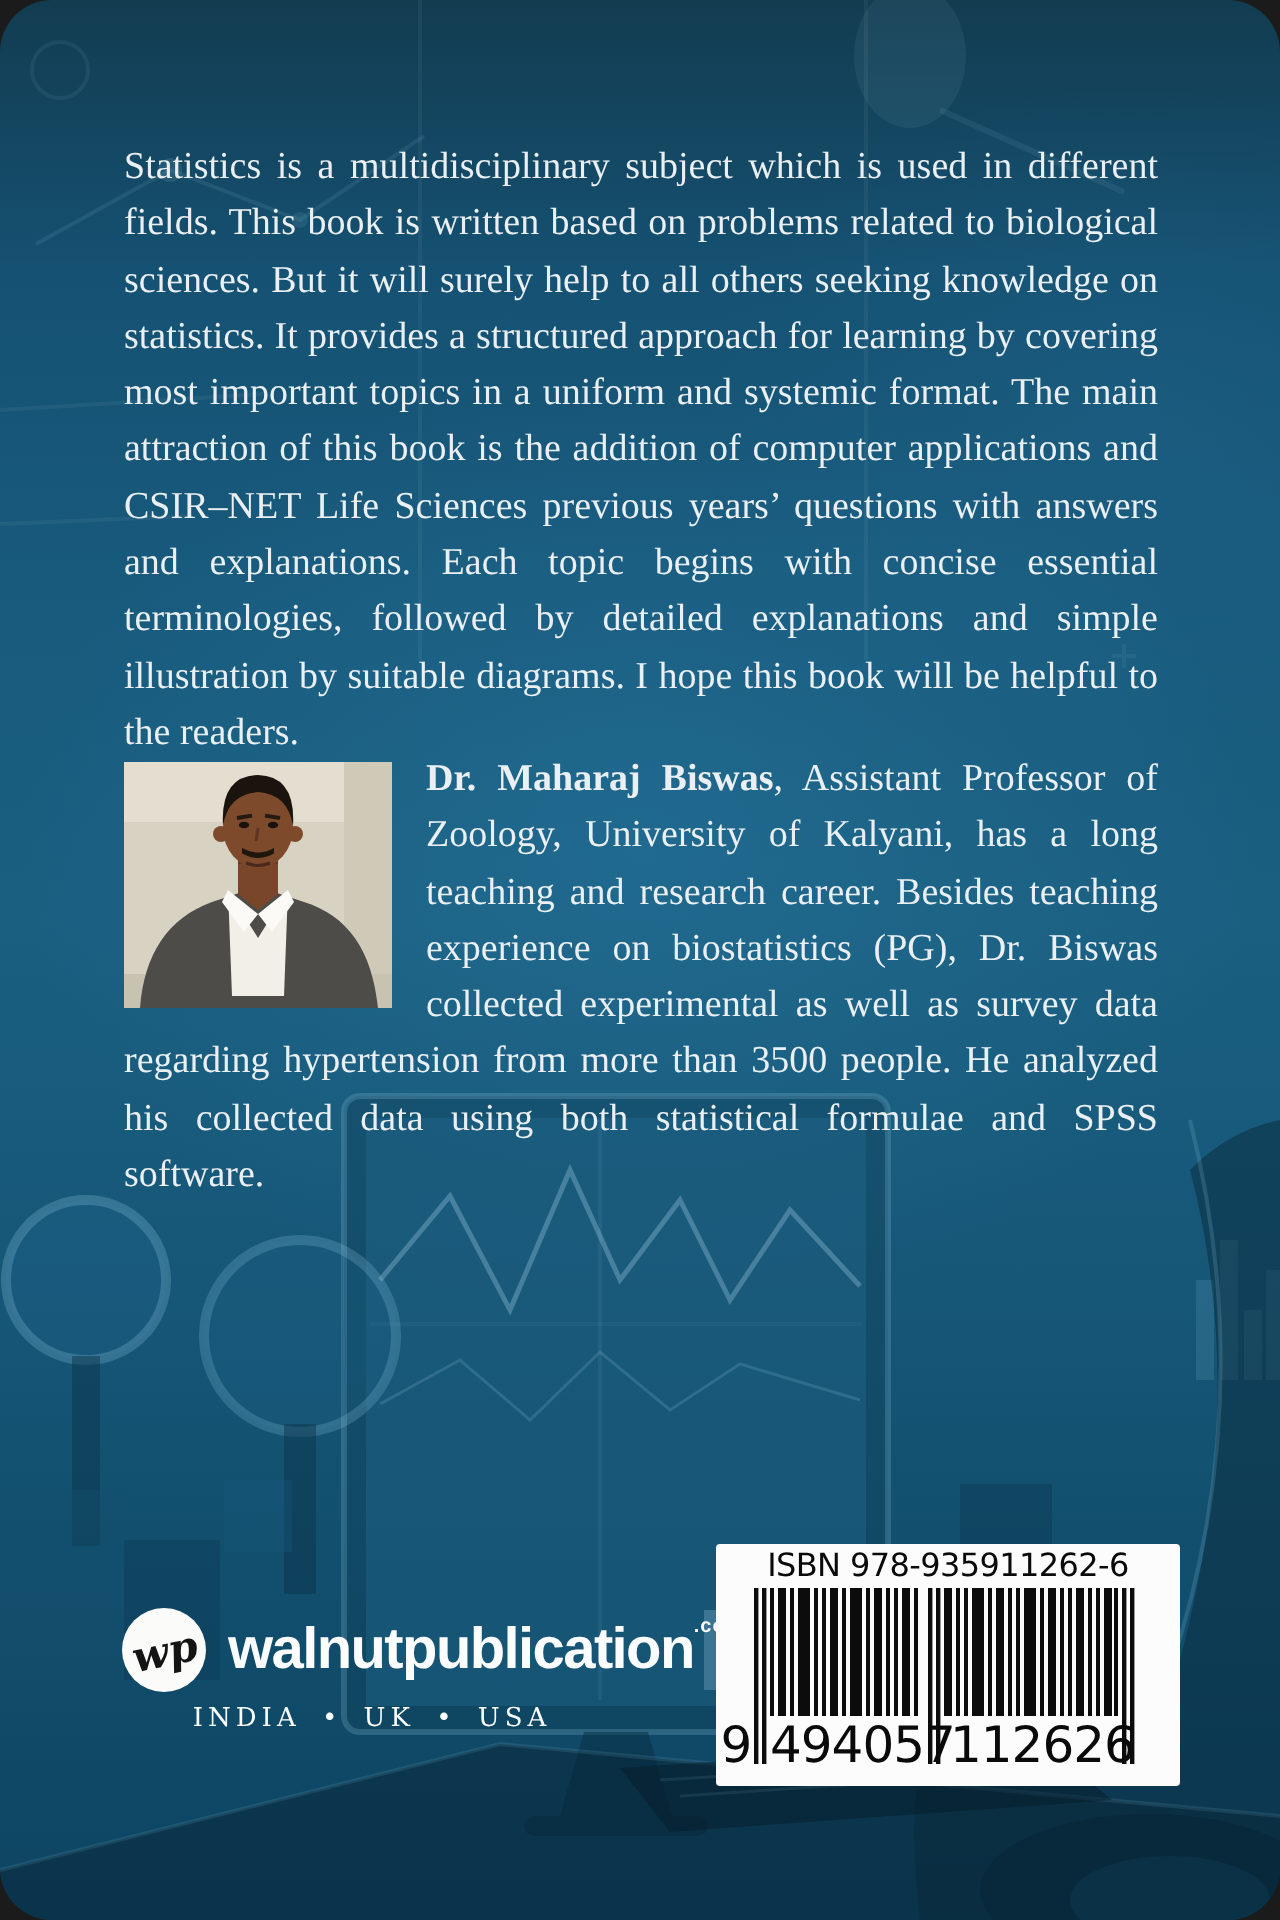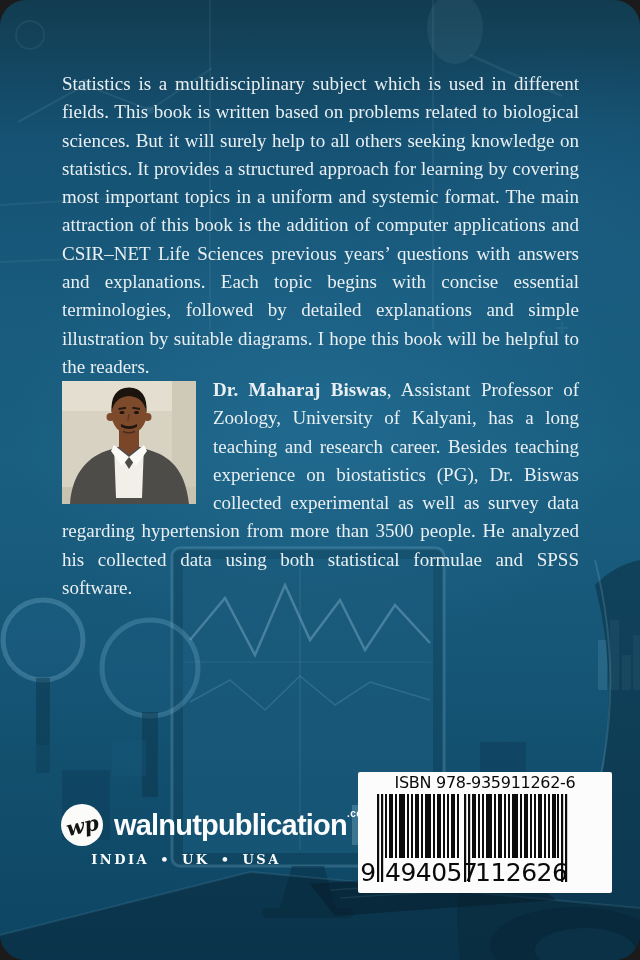--- a/index.html
+++ b/index.html
@@ -44,27 +44,27 @@
   .pub-name-col { display:flex; flex-direction:row; }
   .pub-name {
     font-family:"Liberation Sans", sans-serif; font-weight:bold;
     font-size:29px; letter-spacing:-0.8px; line-height:1.05; white-space:nowrap;
   }
   .pub-tld {
     font-family:"Liberation Sans", sans-serif; font-weight:bold;
     font-size:10px; text-align:right; margin-top:-2px; letter-spacing:.5px;
   }
   .pub-regions {
-    font-family:"DejaVu Serif", serif; font-weight:bold;
+    font-family:"DejaVu Serif", serif; font-weight:normal;
     font-size:13px; letter-spacing:2.5px; word-spacing:4px;
     text-align:center; width:250px; margin-top:6px; white-space:nowrap;
   }
 
   .barcode-box {
-    left:358px; top:772px; width:254px; height:121px;
+    left:358px; top:772px; width:232px; height:121px;
     background:#fcfcfc; border-radius:2px;
     font-family:"DejaVu Sans", sans-serif; color:#0a0a0a;
   }
   .isbn-label {
     text-align:center; font-size:16px; line-height:22px; white-space:nowrap;
     letter-spacing:-0.3px;
   }
   .bars-svg { position:absolute; left:0; top:22px; width:215px; height:92px; }
   .digits-row { position:absolute; top:86px; left:0; width:215px; height:32px; font-size:25px; line-height:30px; }
   .digits-row span { position:absolute; text-align:center; letter-spacing:-0.5px; }

